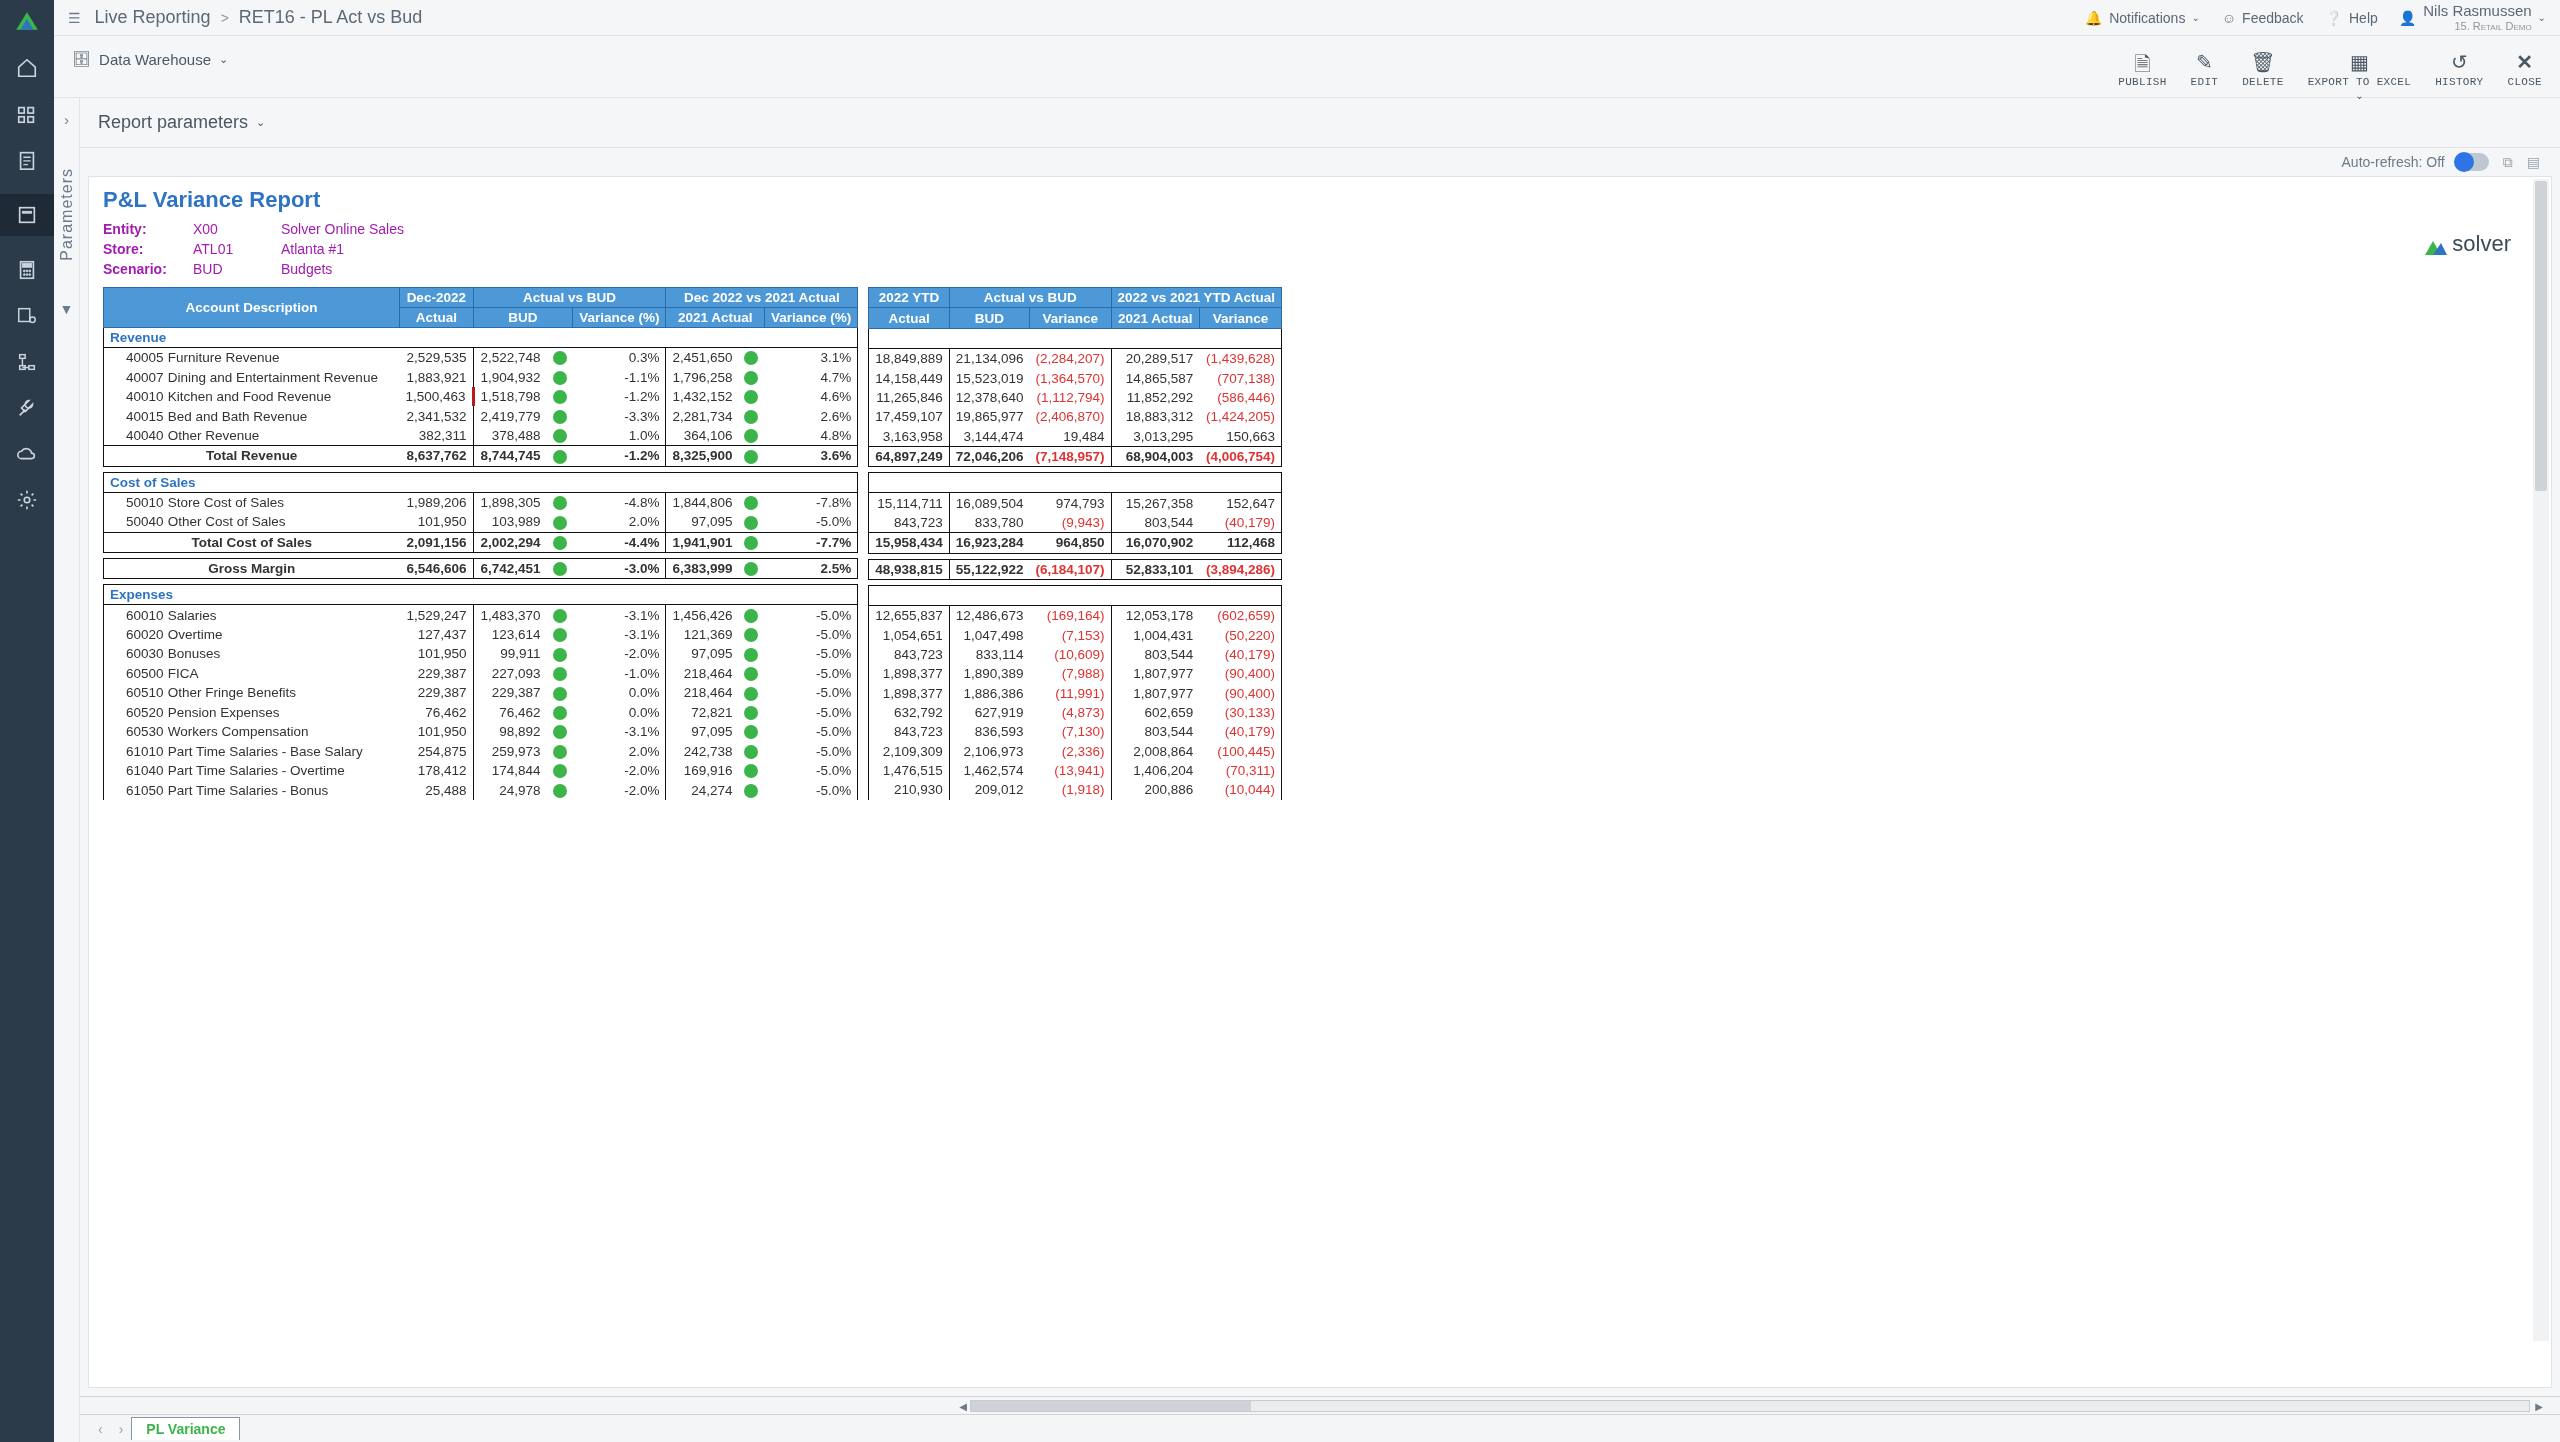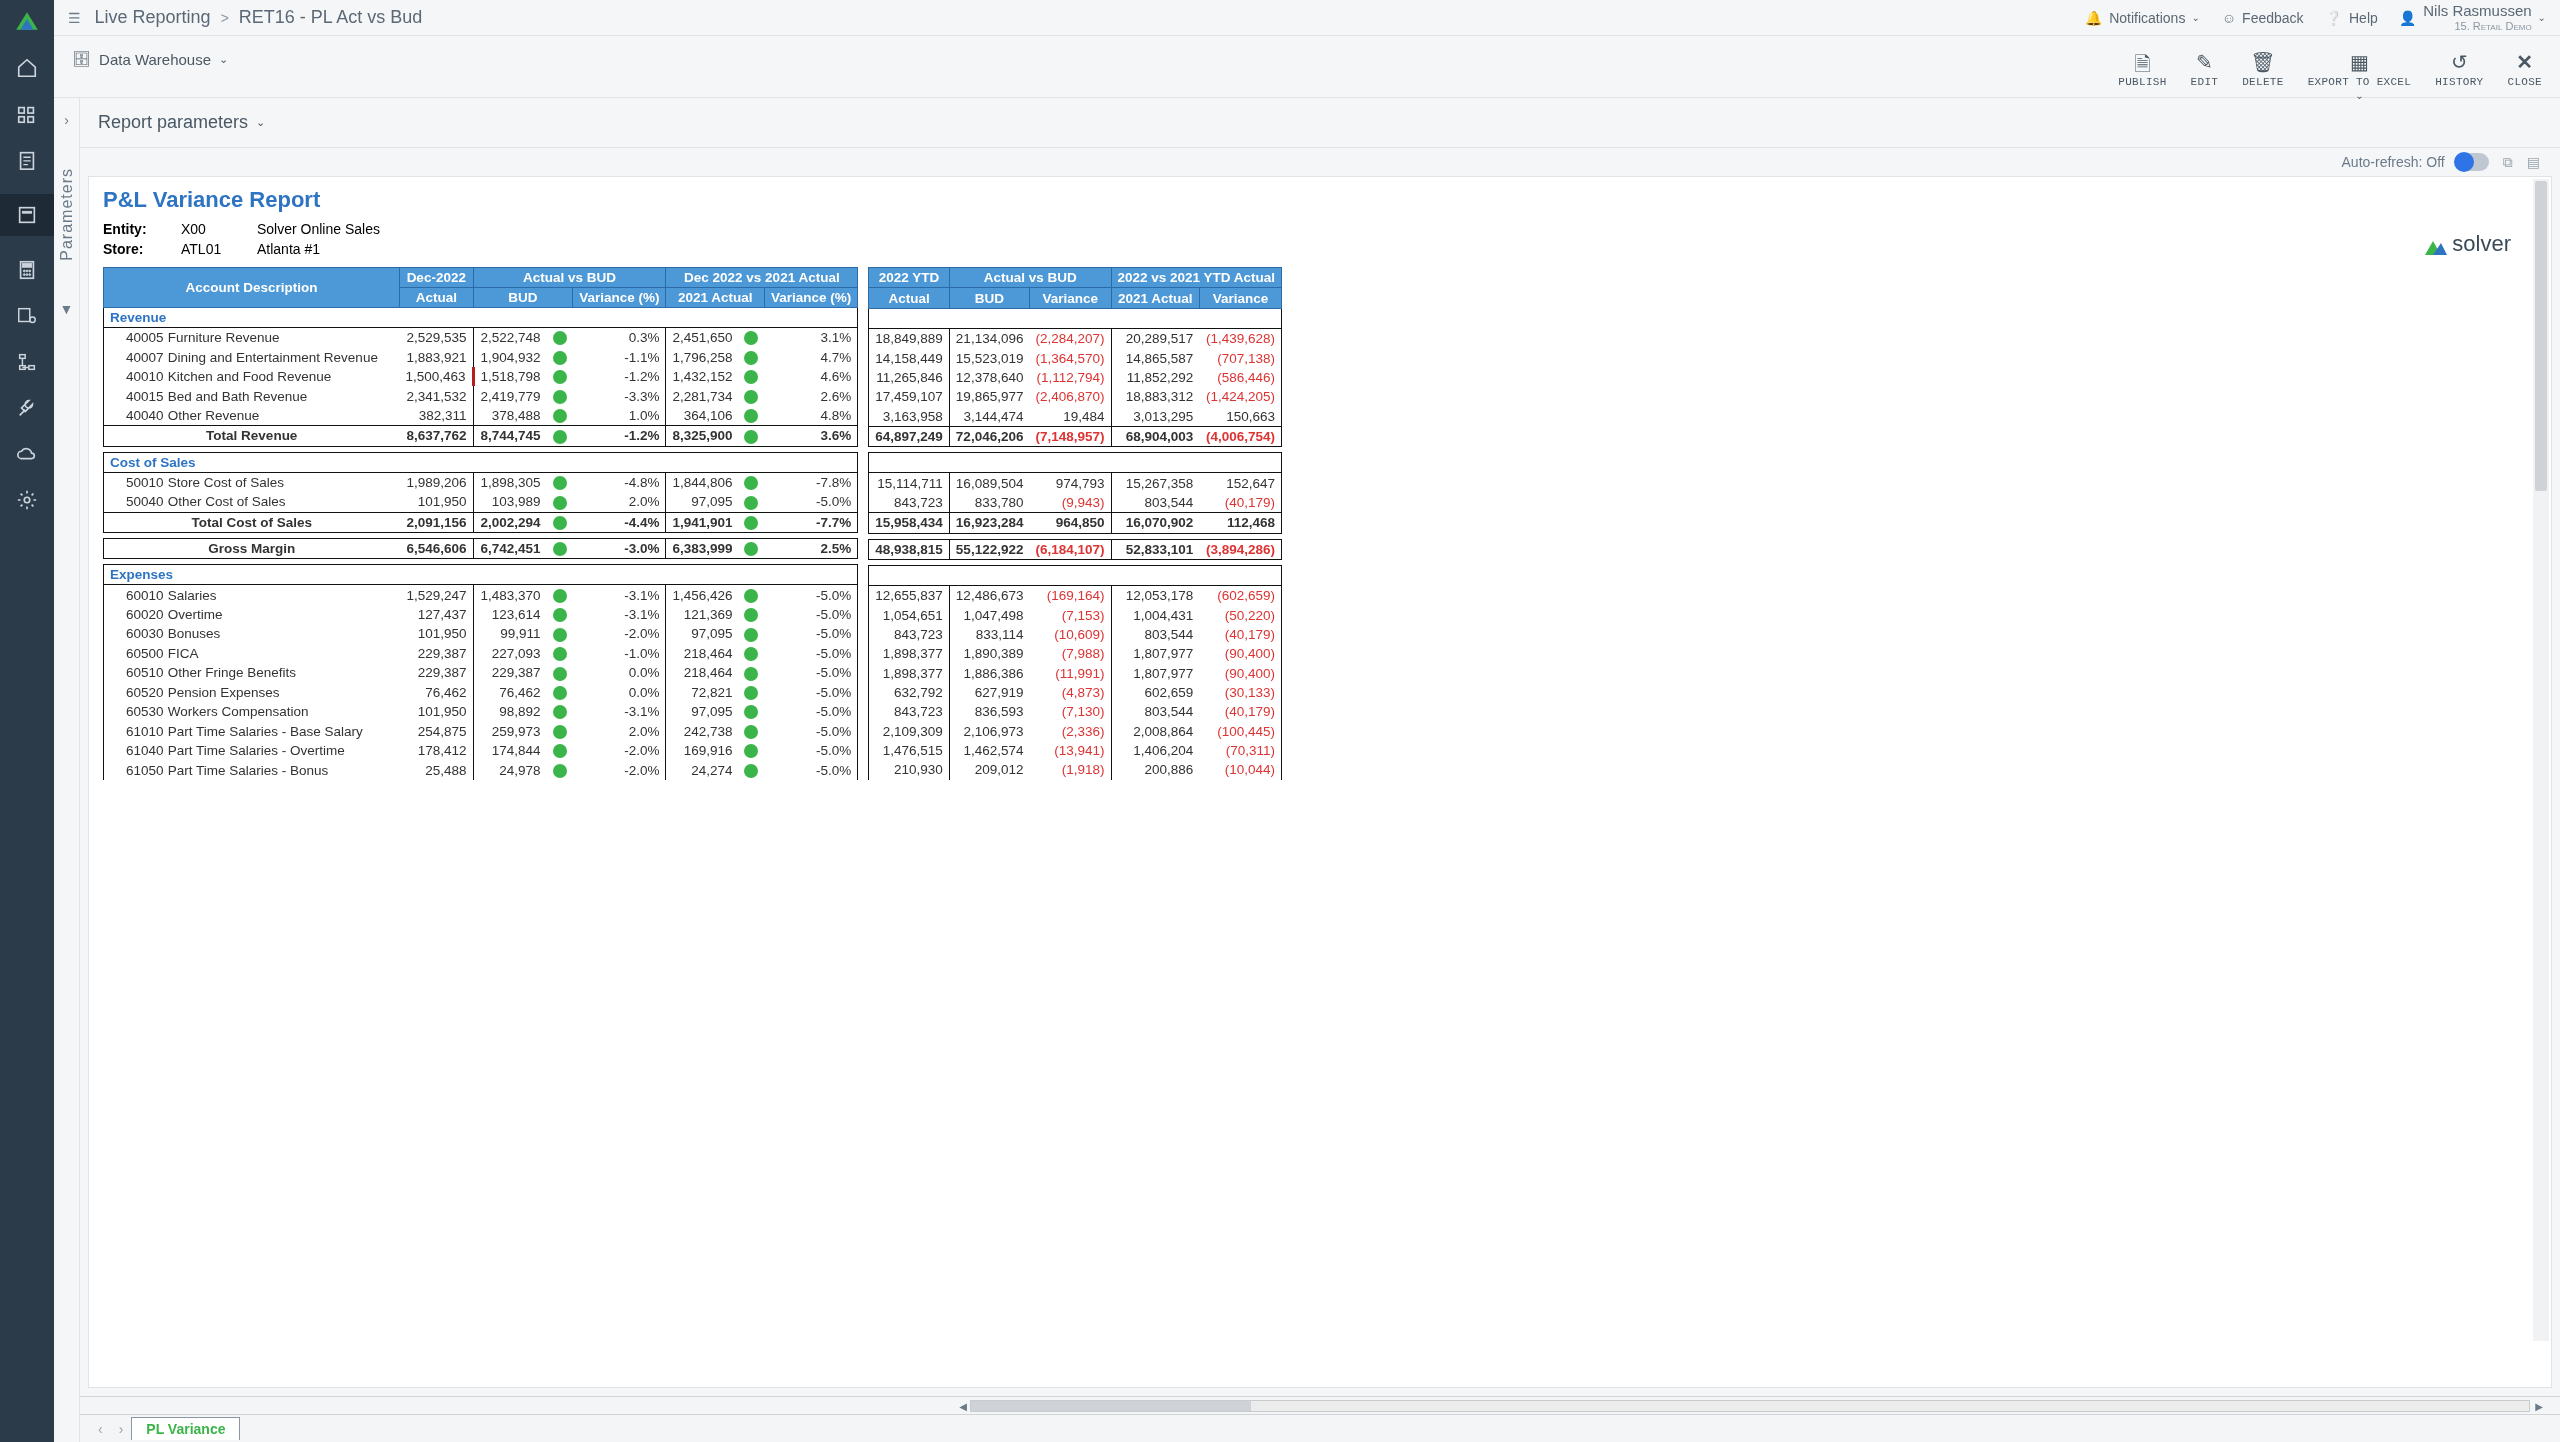--- a/index.html
+++ b/index.html
@@ -33,21 +33,21 @@
 .refreshrow .toggle .knob{ position:absolute; top:-1px; left:-1px; width:20px; height:20px; border-radius:50%; background:#2e74e6;}
 .refreshrow .mini{ margin-left:14px; color:#9aa5ae; cursor:pointer;}
 .content-area{ flex:1; display:flex; position:relative; background:#fff; margin:0 8px 8px 8px; border:1px solid #e1e3e6;}
 .param-tab{ width:26px; background:#f5f6f7; border-right:1px solid #e1e3e6; display:flex; flex-direction:column; align-items:center; padding-top:14px; gap:40px; color:#6b7b8a;}
 .param-tab .pin{ font-size:14px; cursor:pointer;}
 .param-tab .vtext{ writing-mode:vertical-rl; transform:rotate(180deg); font-size:16px; letter-spacing:1px;}
 .param-tab .filt{ font-size:14px; cursor:pointer;}
 .report-scroll{ flex:1; overflow:auto; position:relative;}
 .report-inner{ padding:10px 14px 0 14px;}
 .r-title{ color:#2e74c3; font-size:22px; font-weight:700; margin-bottom:8px;}
-.meta-row{ display:flex; gap:6px; font-size:14px; color:#000000;}
+.meta-row{ display:flex; gap:18px; font-size:14px; color:#a21caf;}
 .meta-row .k{ width:72px; font-weight:700;}
 .meta-block{ display:flex; flex-direction:column; gap:4px; margin-bottom:10px;}
 .solver-logo{ position:absolute; right:40px; top:54px; display:flex; align-items:flex-end; gap:4px; color:#3a4a58; font-size:22px; font-weight:400;}
 .grid-wrap{ display:flex; gap:10px;}
 table.rep{ border-collapse:collapse; font-size:13.5px;}
 table.rep td, table.rep th{ padding:2px 6px; white-space:nowrap;}
 .hdr td{ background:#4d98d6; color:#fff; text-align:center; font-weight:700; border:1px solid #2b6ca8;}
 .hdr2 td{ background:#4d98d6; color:#fff; text-align:center; font-weight:700; border:1px solid #2b6ca8;}
 .total td{ font-weight:700; border-top:1px solid #111; border-bottom:1px solid #111;}
 .num{ text-align:right; font-variant-numeric:tabular-nums;}
@@ -252,20 +252,25 @@
                 <div class="meta-row">
                     <span class="k">Entity:</span>
                     <span style="width:70px">X00</span>
                     <span>Solver Online Sales</span>
                   </div>
                 <div class="meta-row">
                     <span class="k">Store:</span>
                     <span style="width:70px">ATL01</span>
                     <span>Atlanta #1</span>
                   </div>
+                <div class="meta-row">
+                    <span class="k">Scenario:</span>
+                    <span style="width:70px">BUD</span>
+                    <span>Budgets</span>
+                  </div>
               </div>
 
               <div class="grid-wrap">
                 <table class="rep" id="tblA">
                     <tbody>
                       <tr class="hdr">
                         <td rowspan="2" class="acct-col">Account Description</td>
                         <td>Dec-2022</td>
                         <td colspan="3">Actual vs BUD</td>
                         <td colspan="3">Dec 2022 vs 2021 Actual</td>

